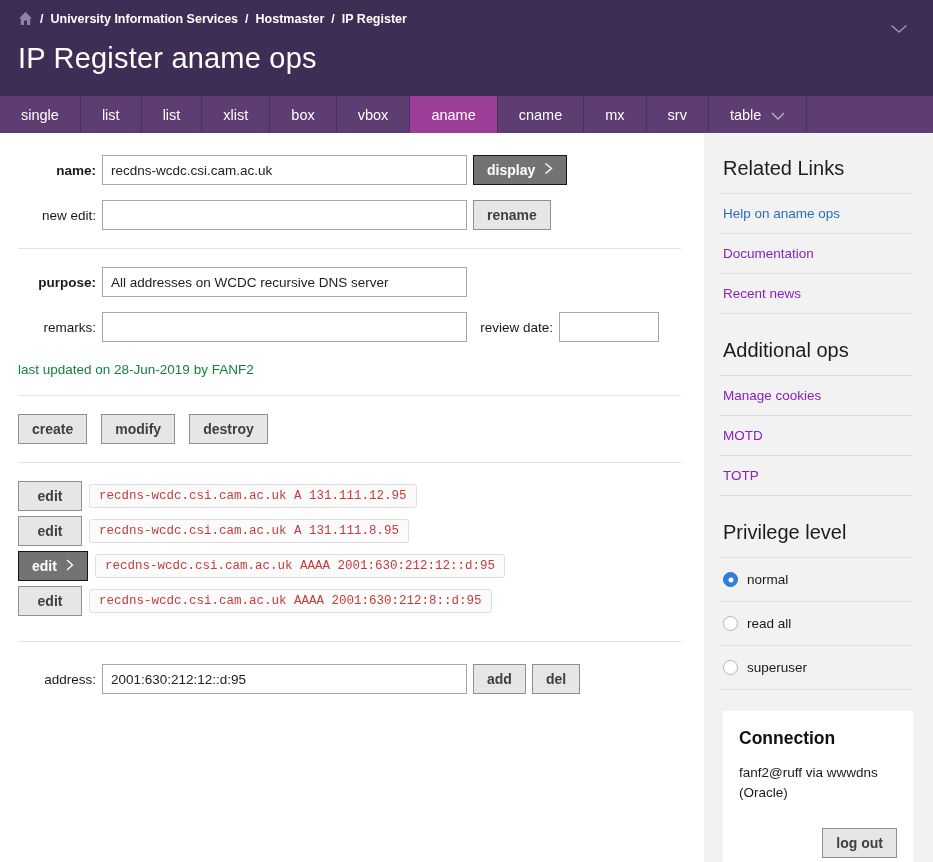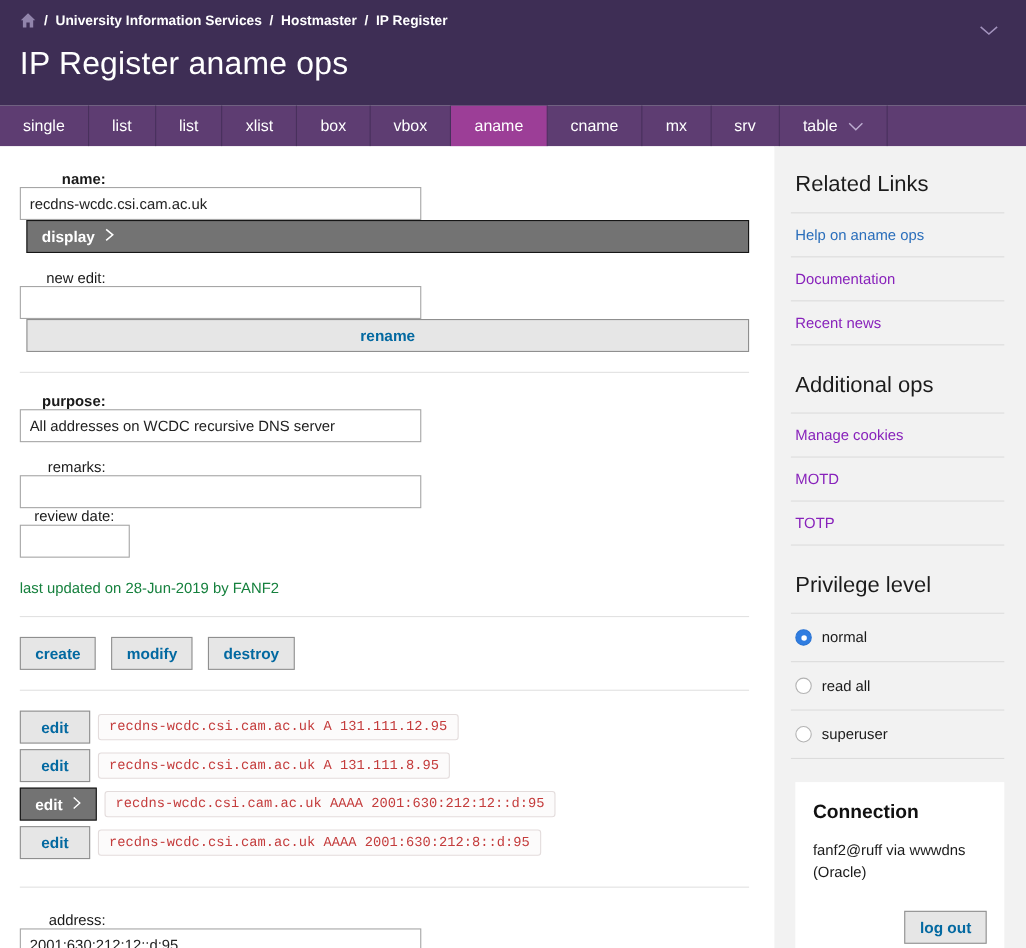--- a/index.html
+++ b/index.html
@@ -25,27 +25,27 @@
   .tab { color: #fff; font-size: 14.5px; display: flex; align-items: center; gap: 10px;
          padding: 0 21px; border-right: 1px solid #48305c; cursor: pointer; }
   .tab.active { background: #9c3e97; }
 
   
   .content { display: flex; flex: 1; }
   .main { width: 704px; background: #fff; padding: 22px 23px 40px 18px; }
   .sidebar { width: 229px; background: #f2f2f2; padding: 12px 20px 15px 15px; }
 
   
-  .frow { display: flex; margin-bottom: 15px; flex-direction: column; }
+  .frow { display: flex; align-items: center; margin-bottom: 15px; }
   .flabel { width: 84px; text-align: right; font-size: 13.5px; padding-right: 6px; flex: none; color: #1a1a1a; }
   .flabel.bold { font-weight: bold; }
   .tinput { height: 30px; border: 1px solid #a6a6a6; background: #fff; padding: 0 8px;
             font-size: 13.5px; font-family: "Liberation Sans", sans-serif; color: #222; width: 365px; }
   .tinput.small { width: 100px; }
-  .btn { background: #e6e6e6; border: 1px solid #8f8f8f; color: #0369a1; font-weight: bold;
+  .btn { background: #e6e6e6; border: 1px solid #8f8f8f; color: #404040; font-weight: bold;
          font-size: 14px; padding: 6px 13px; font-family: "Liberation Sans", sans-serif; cursor: pointer; }
   .btn.dark { background: #737373; color: #fff; border-color: #161616; display: inline-flex; align-items: center; gap: 9px; }
   .gap-l { margin-left: 6px; }
   .divider { border-top: 1px solid #e2e2e2; margin: 18px 0; }
   .last-updated { font-size: 13.5px; margin: 20px 0 2px 0; color: #15803d; }
   .btn-row { display: flex; gap: 14px; margin: 4px 0; }
 
   
   .edit-row { display: flex; align-items: center; gap: 7px; margin-bottom: 5px; }
   .edit-btn { min-width: 64px; text-align: center; justify-content: center; }

